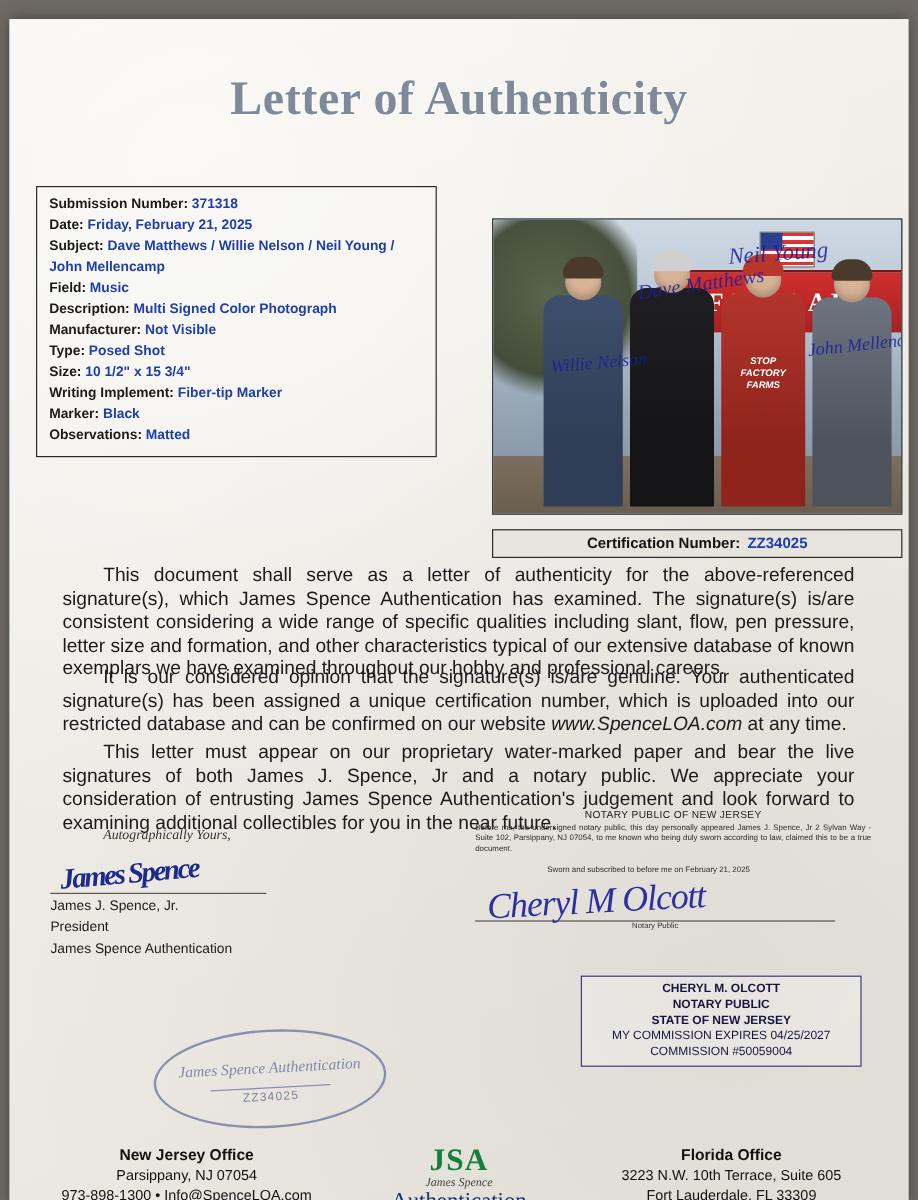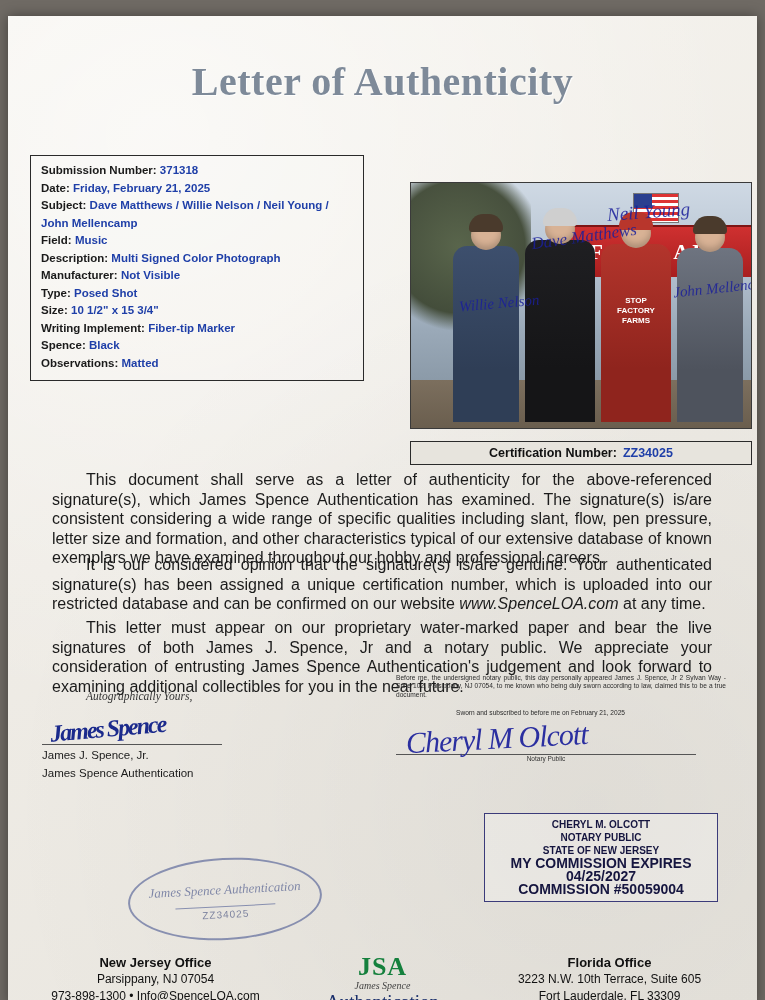--- a/index.html
+++ b/index.html
@@ -126,21 +126,21 @@
     position: absolute; left: 0; bottom: 0; width: 100%; height: 48px;
     background: linear-gradient(180deg,#7c6f5e,#6a5e4e);
   }
   .person {
     position: absolute;
     bottom: 6px;
     border-radius: 14px 14px 0 0;
   }
   .p1 { left: 42px; width: 66px; height: 176px; background: linear-gradient(180deg,#3d4f6d 0%, #2f3e56 70%); }
   .p2 { left: 114px; width: 70px; height: 182px; background: linear-gradient(180deg,#1f1f22 0%, #151517 70%); }
-  .p3 { left: 190px; width: 70px; height: 178px; background: linear-gradient(180deg,#b3352c 0%, #8f241d 70%); }
+  .p3 { left: 190px; width: 70px; height: 178px; background: linear-gradient(180deg,#b3352c 0%, #8f241d 70%); font-style: italic; }
   .p4 { left: 266px; width: 66px; height: 174px; background: linear-gradient(180deg,#6e7480 0%, #4e535d 70%); }
   .head {
     position: absolute; top: -26px; left: 50%;
     transform: translateX(-50%);
     width: 30px; height: 30px; border-radius: 50%;
     background: #d8b295;
     box-shadow: inset 0 -4px 6px rgba(0,0,0,.2);
   }
   .hair {
     position:absolute; top:-32px; left:50%; transform:translateX(-50%);
@@ -293,21 +293,21 @@
     top: 723px;
     width: 232px;
     border: 1px solid #3b3b7a;
     text-align: center;
     padding: 4px 0 5px;
     color: #15153f;
     background: rgba(255,255,255,0.25);
     margin-top: 32px;
   }
   .stamp div { font-size: 10px; line-height: 13px; font-weight: bold; }
-  .stamp .small { font-size: 14px; font-weight: bold; }
+  .stamp .small { font-size: 10px; font-weight: normal; }
 
   .jsa-oval {
     position: absolute;
     left: 120px;
     top: 800px;
     width: 190px;
     height: 78px;
     border: 2px solid #3a4a8a;
     border-radius: 50%;
     opacity: .55;
@@ -390,21 +390,21 @@
     <div class="info-box">
       <div class="info-row"><span class="k">Submission Number:</span> <span class="v">371318</span></div>
       <div class="info-row"><span class="k">Date:</span> <span class="v">Friday, February 21, 2025</span></div>
       <div class="info-row wrap"><span class="k">Subject:</span> <span class="v">Dave Matthews / Willie Nelson / Neil Young / John Mellencamp</span></div>
       <div class="info-row"><span class="k">Field:</span> <span class="v">Music</span></div>
       <div class="info-row"><span class="k">Description:</span> <span class="v">Multi Signed Color Photograph</span></div>
       <div class="info-row"><span class="k">Manufacturer:</span> <span class="v">Not Visible</span></div>
       <div class="info-row"><span class="k">Type:</span> <span class="v">Posed Shot</span></div>
       <div class="info-row"><span class="k">Size:</span> <span class="v">10 1/2" x 15 3/4"</span></div>
       <div class="info-row"><span class="k">Writing Implement:</span> <span class="v">Fiber-tip Marker</span></div>
-      <div class="info-row"><span class="k">Spence:</span> <span class="v">Black</span></div>
+      <div class="info-row"><span class="k">Marker:</span> <span class="v">Black</span></div>
       <div class="info-row"><span class="k">Observations:</span> <span class="v">Matted</span></div>
     </div>
 
     <div class="photo">
       <div class="sky"></div>
       <div class="tree"></div>
       <div class="banner">
         <div class="btxt">FARM AID</div>
       </div>
       <div class="flag"></div>
@@ -449,24 +449,26 @@
 
     <div class="para" id="p3">
       <span class="ind"></span><span>This letter must appear on our proprietary water-marked paper and bear the live signatures of both James J. Spence, Jr and a notary public. We appreciate your consideration of entrusting James Spence Authentication's judgement and look forward to examining additional collectibles for you in the near future.</span>
     </div>
 
     <div class="sig-left">
       <div class="cursive-lbl">Autographically Yours,</div>
       <div class="sig-scribble">James Spence</div>
       <div class="sig-rule"></div>
       <div class="nm">James J. Spence, Jr.</div>
+      <div class="nm">President</div>
       <div class="nm">James Spence Authentication</div>
     </div>
 
     <div class="notary">
+      <div class="ntitle">NOTARY PUBLIC OF NEW JERSEY</div>
       <div class="ntext">Before me, the undersigned notary public, this day personally appeared James J. Spence, Jr 2 Sylvan Way - Suite 102, Parsippany, NJ 07054, to me known who being duly sworn according to law, claimed this to be a true document.</div>
       <div class="nsworn">Sworn and subscribed to before me on February 21, 2025</div>
       <div class="notary-sig">Cheryl M Olcott</div>
       <div class="notary-rule"></div>
       <div class="notary-rule-lbl">Notary Public</div>
     </div>
 
     <div class="stamp">
       <div>CHERYL M. OLCOTT</div>
       <div>NOTARY PUBLIC</div>

